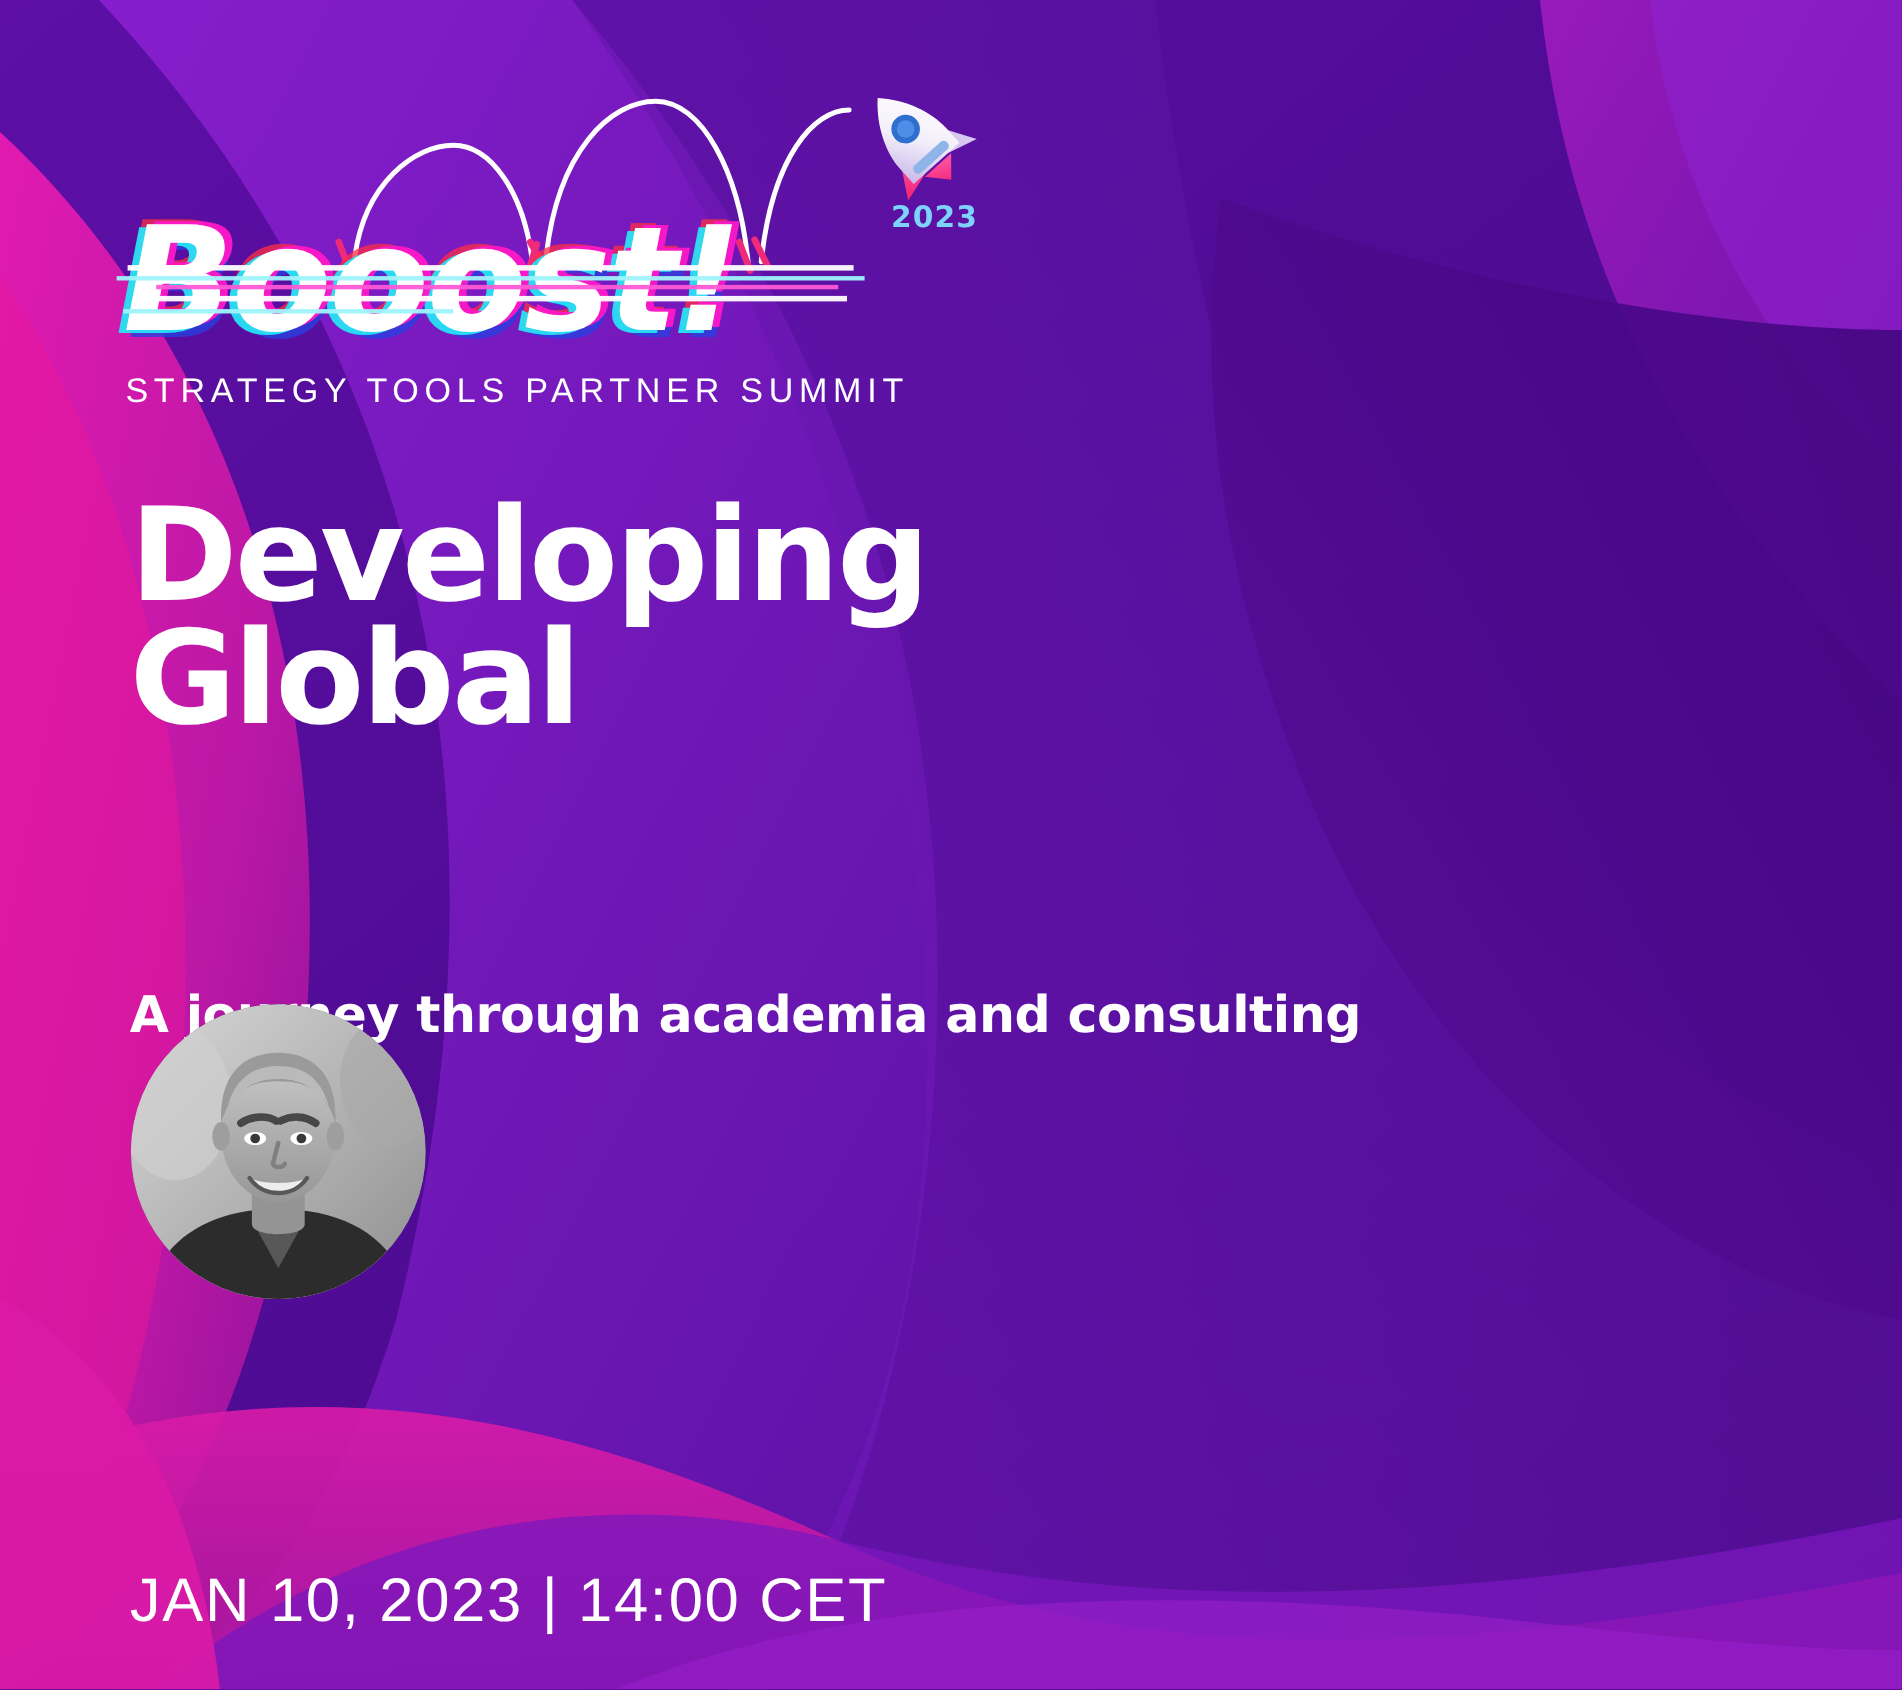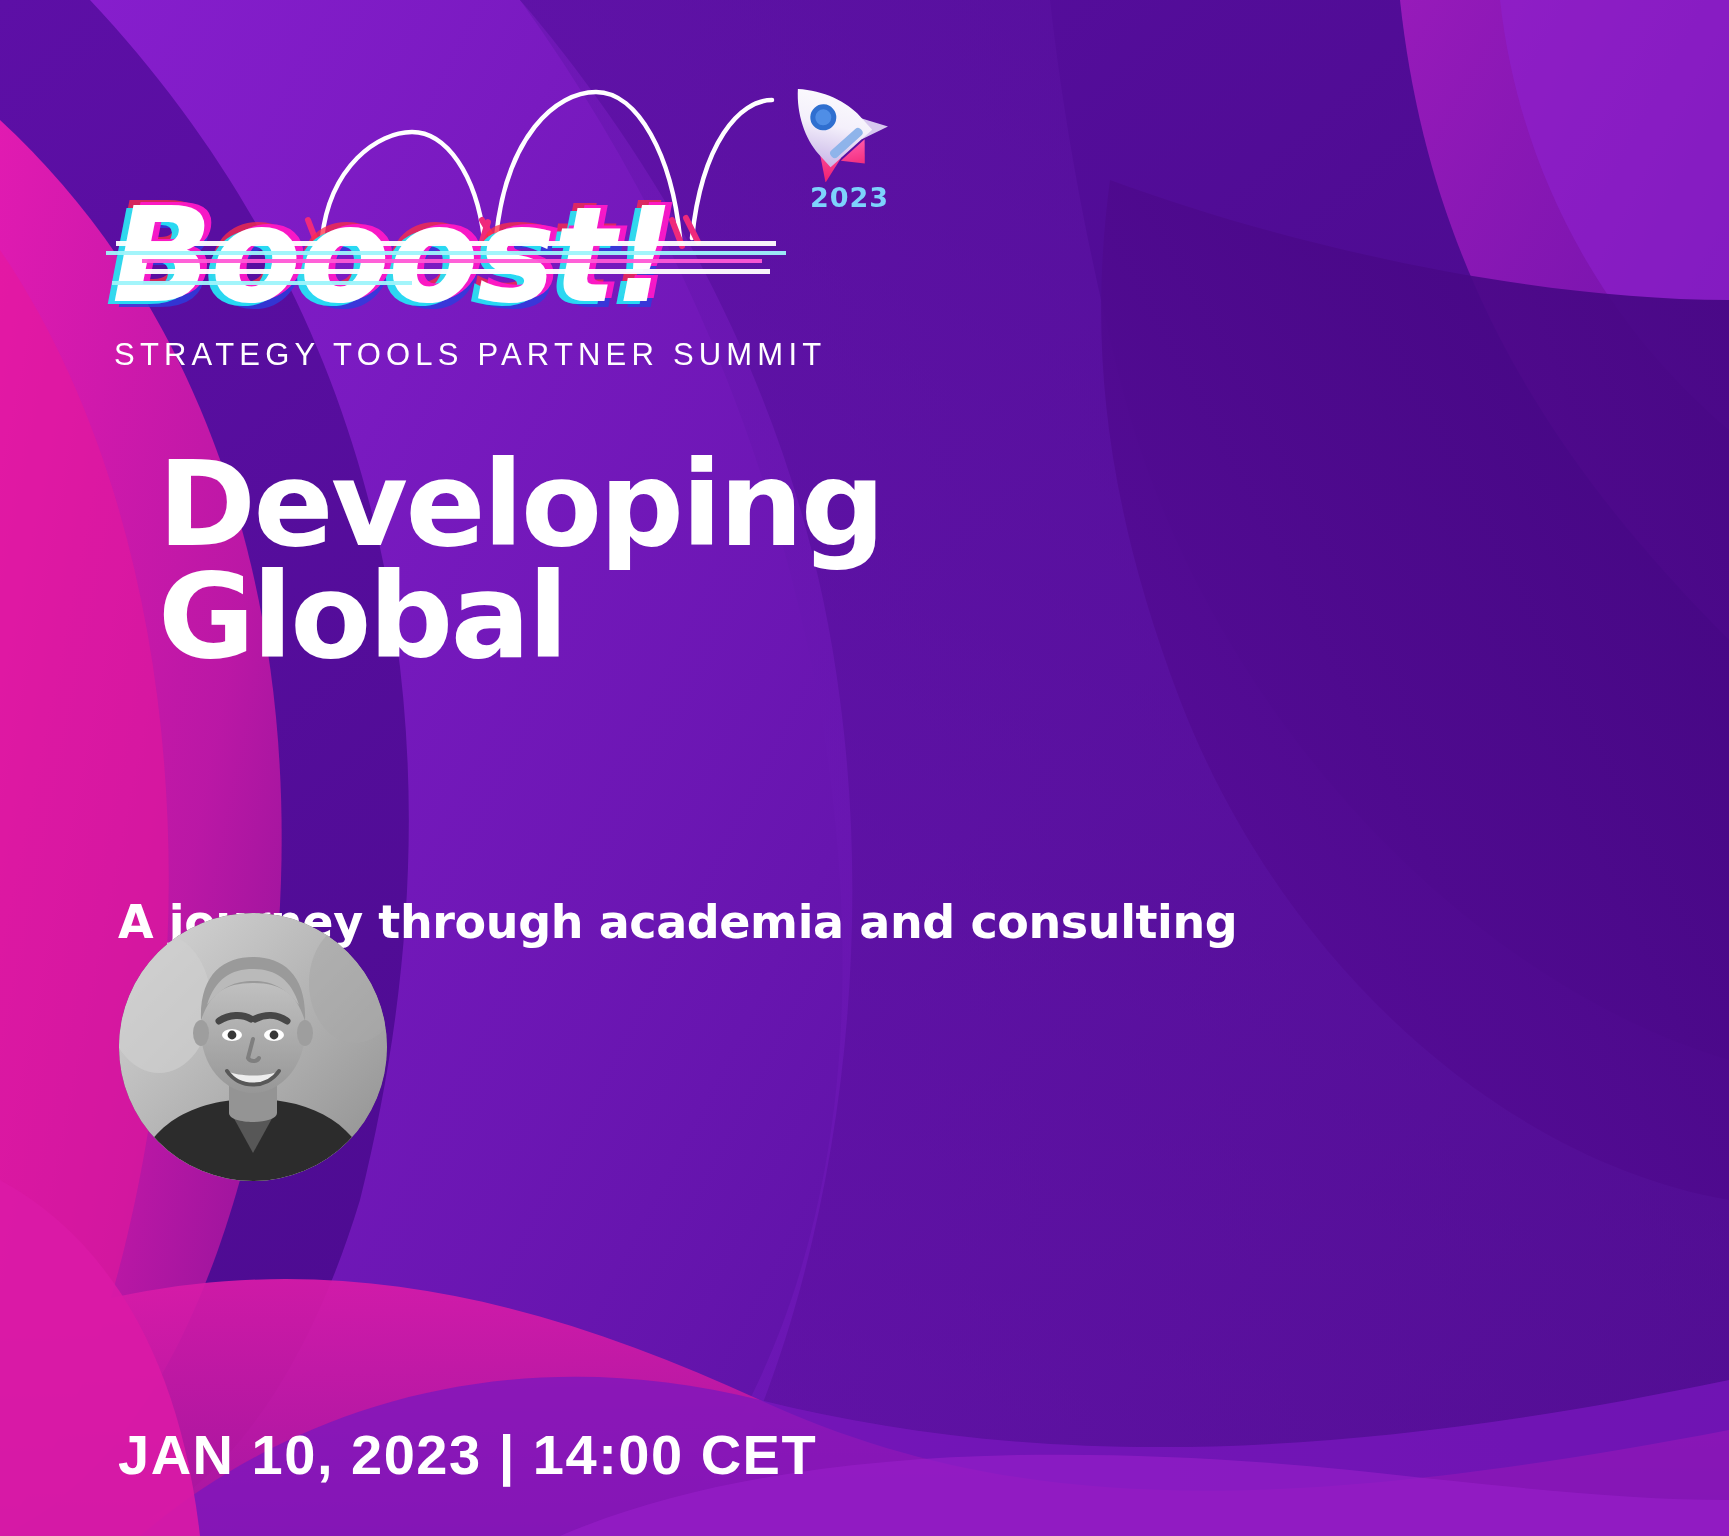--- a/index.html
+++ b/index.html
@@ -84,21 +84,20 @@
   .headline {
     position:absolute;
     left:118px; top:448px;
     width:1250px;
     font-family:"DejaVu Sans", sans-serif;
     font-weight:bold;
     font-size:118px;
     line-height:112px;
     letter-spacing:-2.5px;
     color:#ffffff;
-    margin-left:40px;
   }
   .headline span { display:block; }
 
   .subtitle {
     position:absolute;
     left:118px; top:895px;
     font-family:"DejaVu Sans", sans-serif;
     font-weight:bold;
     font-size:46px;
     letter-spacing:-0.4px;
@@ -130,21 +129,21 @@
   .bio span { display:block; white-space:nowrap; }
 
   
   .datetime {
     position:absolute;
     left:118px; top:1422px;
     font-family:"Liberation Sans", sans-serif;
     font-size:56px;
     letter-spacing:1.5px;
     color:#ffffff;
-    font-weight:700;
+    font-weight:400;
     white-space:nowrap;
   }
 </style>
 </head>
 <body>
 
 <div id="poster">
 
   <svg class="bg-layer" viewBox="0 0 1729 1536" preserveAspectRatio="none">
     <defs>

